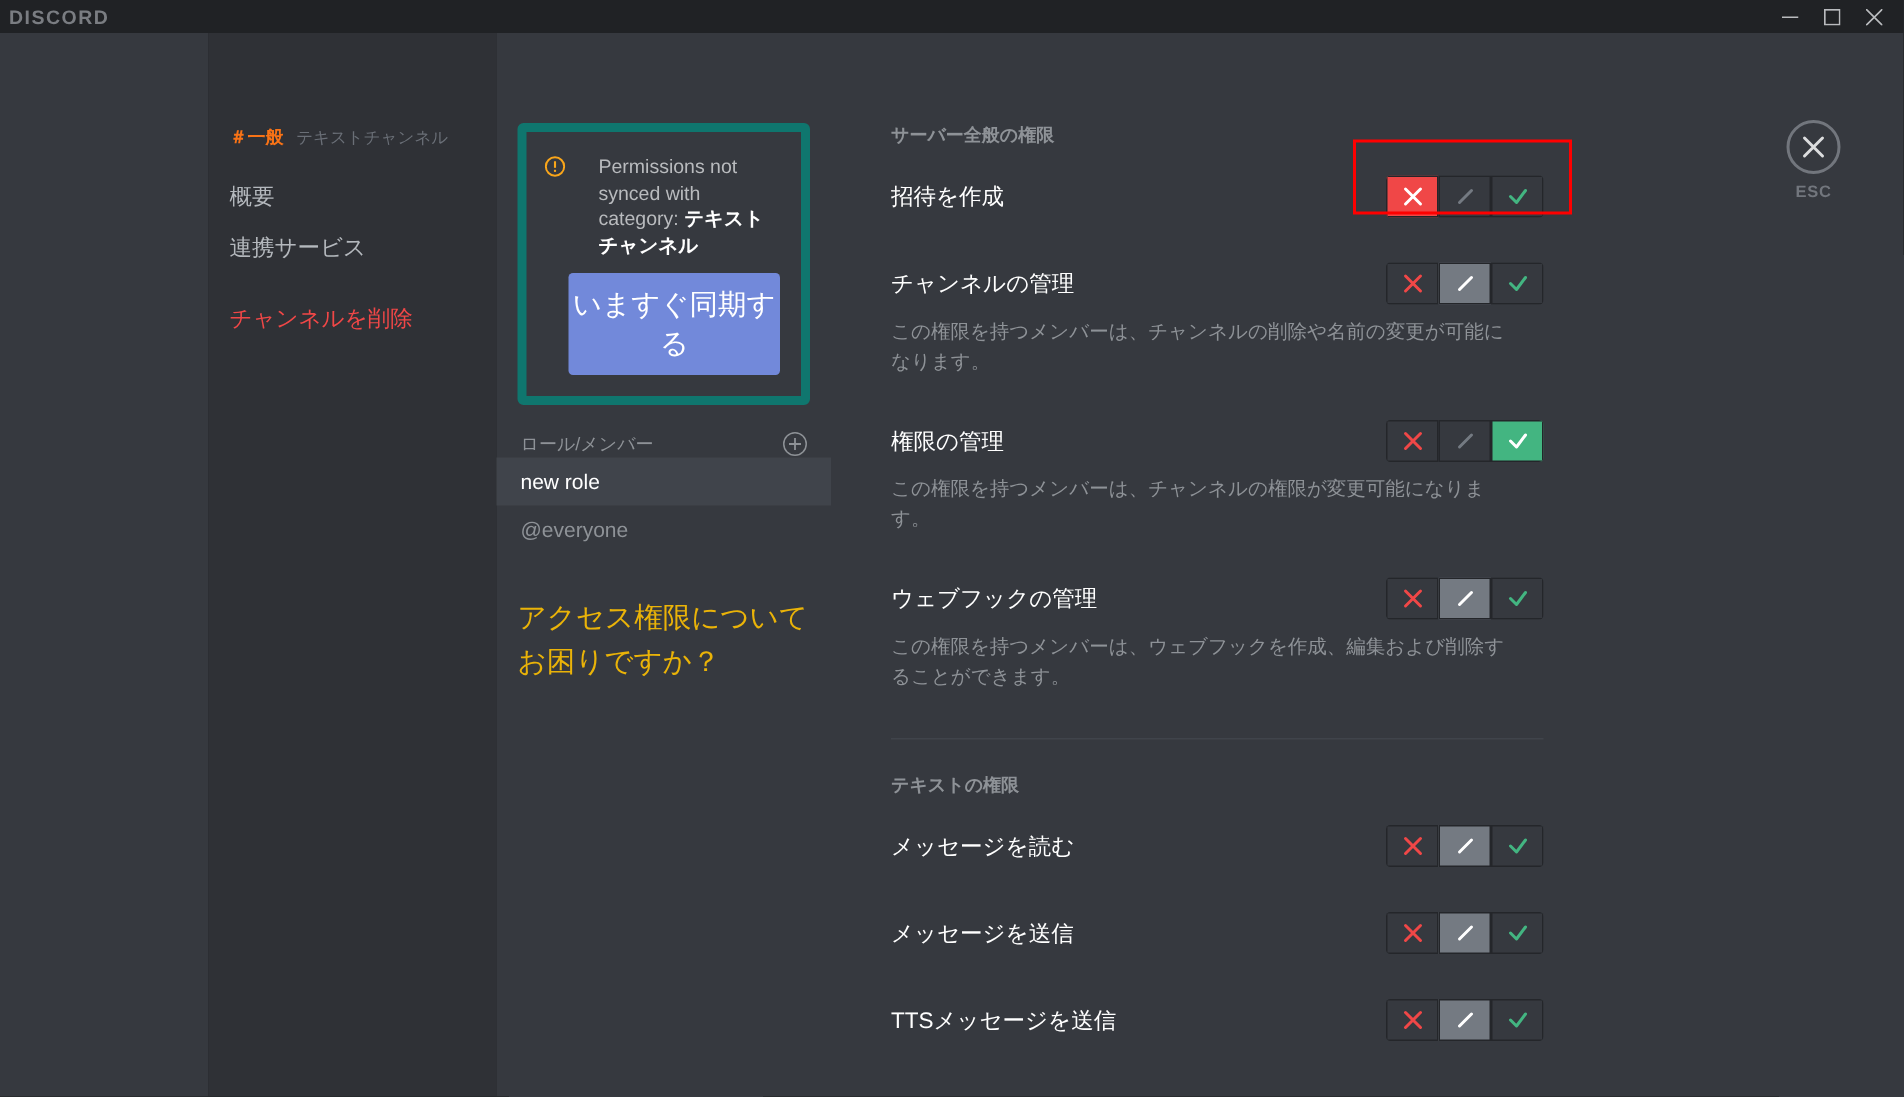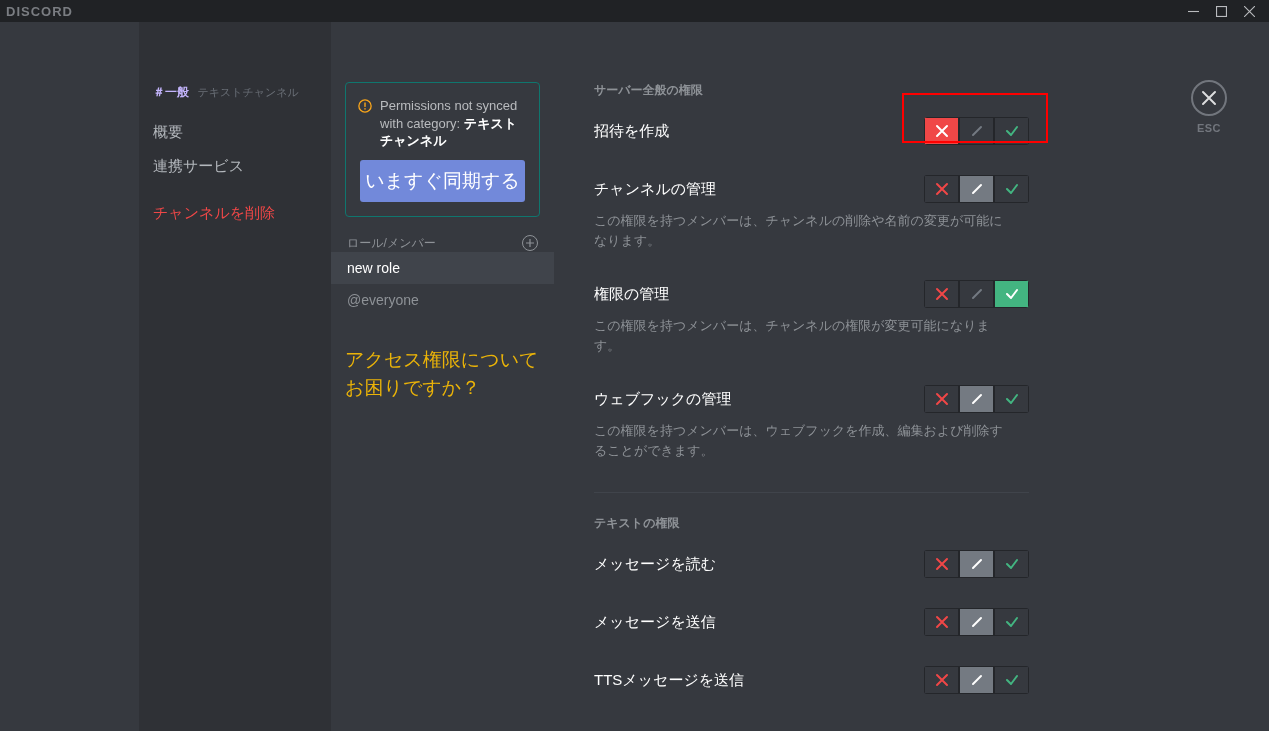--- a/index.html
+++ b/index.html
@@ -12,28 +12,28 @@
   .titlebar .spacer { flex: 1; }
   .titlebar .winbtn { width: 28px; height: 22px; display: flex; align-items: center; justify-content: center; color: #b9bbbe; }
   .titlebar .winbtn svg { width: 11px; height: 11px; }
 
   .app { flex: 1; display: flex; min-height: 0; }
 
   .left-gutter { width: 139px; background: #36393f; }
 
   .sidebar { width: 192px; background: #2f3136; padding-top: 60px; }
   .sidebar .head { padding: 0 14px 14px 14px; }
-  .sidebar .crumb1 { color: #c4b5fd; font-size: 12px; font-weight: 600; }
+  .sidebar .crumb1 { color: #f97316; font-size: 12px; font-weight: 600; }
   .sidebar .crumb2 { color: #6a6f77; font-size: 11px; margin-left: 4px; }
   .nav-item { padding: 7px 14px; color: #b4b8bd; font-size: 15px; border-radius: 3px; margin: 1px 0; cursor: pointer; }
   .nav-item.active { background: #40444b; color: #ffffff; }
   .nav-item.danger { color: #f04747; margin-top: 14px; }
 
   .mid { width: 223px; background: #36393f; padding-top: 60px; }
-  .notice { margin: 0 14px 0 14px; border: 1px solid #0f766e; border-radius: 4px; padding: 14px 14px 14px 14px; background: #36393f; position: relative; }
+  .notice { margin: 0 14px 0 14px; border: 6px solid #0f766e; border-radius: 4px; padding: 14px 14px 14px 28px; background: #36393f; position: relative; }
   .notice-text { color: #b9bbbe; font-size: 13px; line-height: 1.35; padding-left: 20px; }
   .notice-text b { color: #ffffff; font-weight: 600; }
   .notice-icon { position: absolute; left: 12px; top: 16px; width: 14px; height: 14px; color: #faa61a; }
   .sync-btn { margin-top: 10px; background: #7289da; color: #ffffff; border: none; border-radius: 3px; width: 100%; padding: 8px 0; font-size: 19px; font-weight: 500; cursor: pointer; }
 
   .roles-head { display: flex; justify-content: space-between; padding: 0 16px; margin-top: 18px; color: #8e9297; font-size: 12px; gap: 47px; }
   .roles-head .plus { width: 16px; height: 16px; border: 1px solid #8e9297; border-radius: 50%; display: flex; align-items: center; justify-content: center; cursor: pointer; }
   .roles-head .plus svg { width: 8px; height: 8px; }
 
   .role-item { padding: 8px 16px; color: #dcddde; font-size: 14px; cursor: pointer; }

